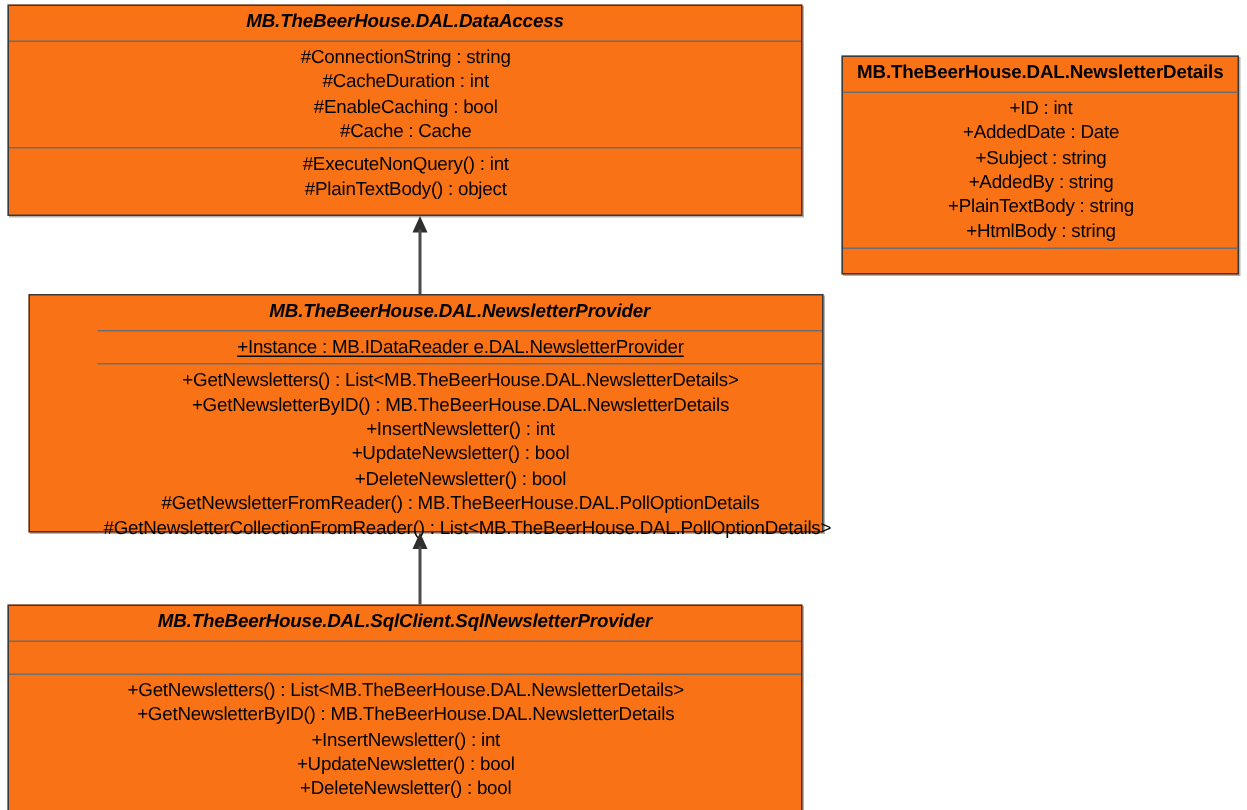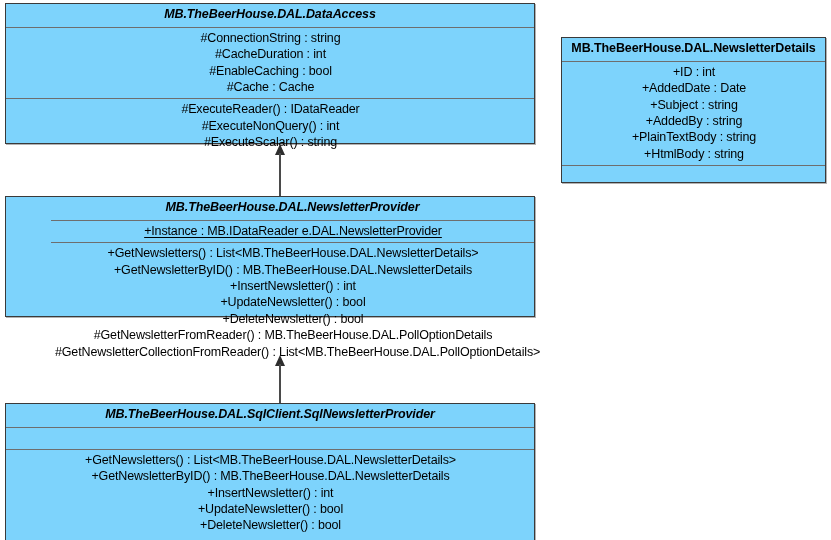--- a/index.html
+++ b/index.html
@@ -19,21 +19,21 @@
 
   .canvas {
     position: absolute;
     inset: 0;
   }
 
   
   .uml-class {
     position: absolute;
     box-sizing: border-box;
-    background: #7dd3fc;
+    background: #f97316;
     border: 1px solid #3a3a3a;
     box-shadow: 1px 1px 0 rgba(0,0,0,0.30);
   }
 
   .uml-title {
     font-size: 12.5px;
     font-weight: bold;
     text-align: center;
     padding: 4px 6px 5px 6px;
     line-height: 1.1;
@@ -101,23 +101,22 @@
     <div class="uml-title italic">MB.TheBeerHouse.DAL.DataAccess</div>
     <div class="uml-divider"></div>
     <div class="uml-section">
       <div class="uml-member">#ConnectionString : string</div>
       <div class="uml-member">#CacheDuration : int</div>
       <div class="uml-member">#EnableCaching : bool</div>
       <div class="uml-member">#Cache : Cache</div>
     </div>
     <div class="uml-divider"></div>
     <div class="uml-section">
-      <div class="uml-member">#ExecuteReader() : IDataReader</div>
       <div class="uml-member">#ExecuteNonQuery() : int</div>
-      <div class="uml-member">#ExecuteScalar() : string</div>
+      <div class="uml-member">#PlainTextBody() : object</div>
     </div>
   </div>
 
   <div class="uml-class" style="left:561px; top:5px; width:265px; height:146px;margin-top:32px;">
     <div class="uml-title">MB.TheBeerHouse.DAL.NewsletterDetails</div>
     <div class="uml-divider"></div>
     <div class="uml-section">
       <div class="uml-member">+ID : int</div>
       <div class="uml-member">+AddedDate : Date</div>
       <div class="uml-member">+Subject : string</div>
@@ -127,21 +126,21 @@
     </div>
     <div class="uml-divider"></div>
     <div class="uml-section empty"></div>
   </div>
 
   <div class="generalization" style="left:270px; top:144px; width:20px; height:52px;">
     <div class="arrowhead"></div>
     <div class="shaft" style="top:9px; height:43px;"></div>
   </div>
 
-  <div class="uml-class" style="left:5px; top:196px; width:530px; height:121px;padding-left:45px;">
+  <div class="uml-class" style="left:19px; top:196px; width:530px; height:159px;padding-left:45px;">
     <div class="uml-title italic">MB.TheBeerHouse.DAL.NewsletterProvider</div>
     <div class="uml-divider"></div>
     <div class="uml-section">
       <div class="uml-member static">+Instance : MB.IDataReader e.DAL.NewsletterProvider</div>
     </div>
     <div class="uml-divider"></div>
     <div class="uml-section">
       <div class="uml-member">+GetNewsletters() : List&lt;MB.TheBeerHouse.DAL.NewsletterDetails&gt;</div>
       <div class="uml-member">+GetNewsletterByID() : MB.TheBeerHouse.DAL.NewsletterDetails</div>
       <div class="uml-member">+InsertNewsletter() : int</div>

